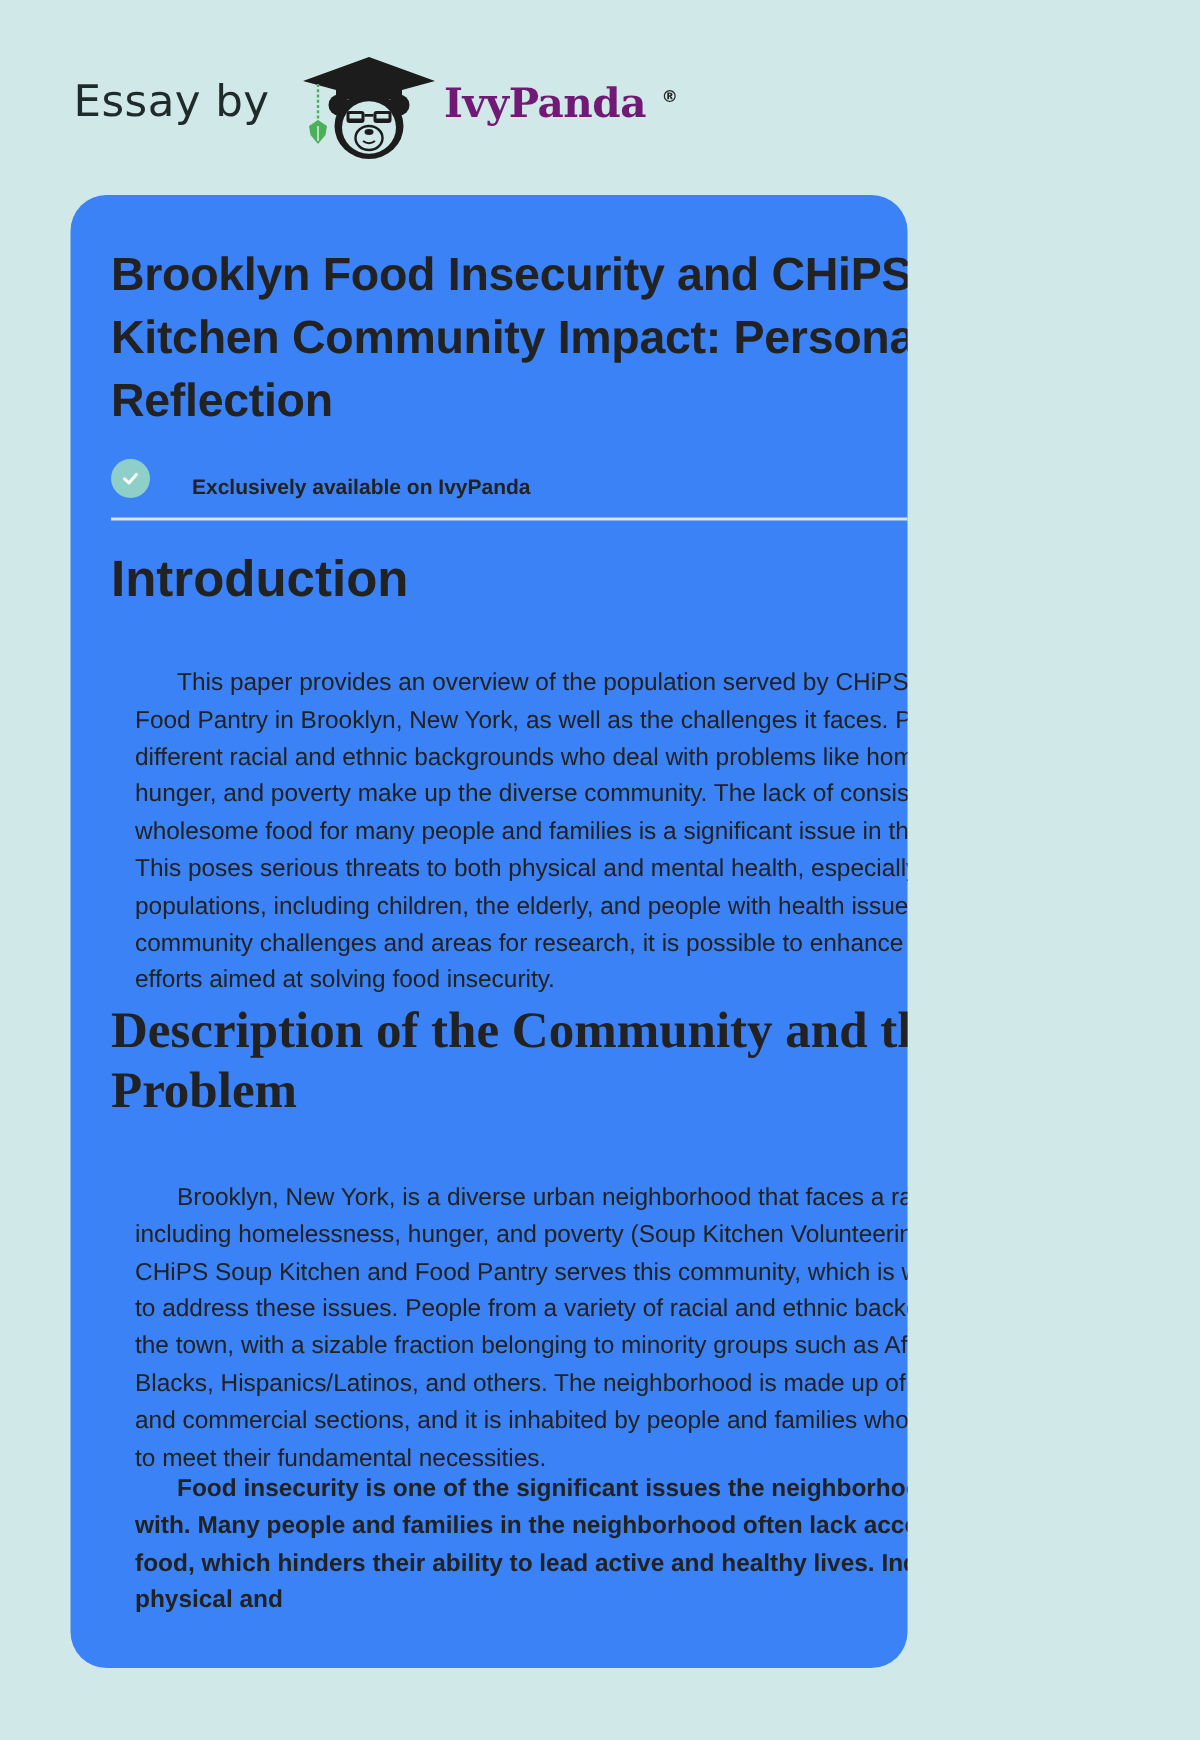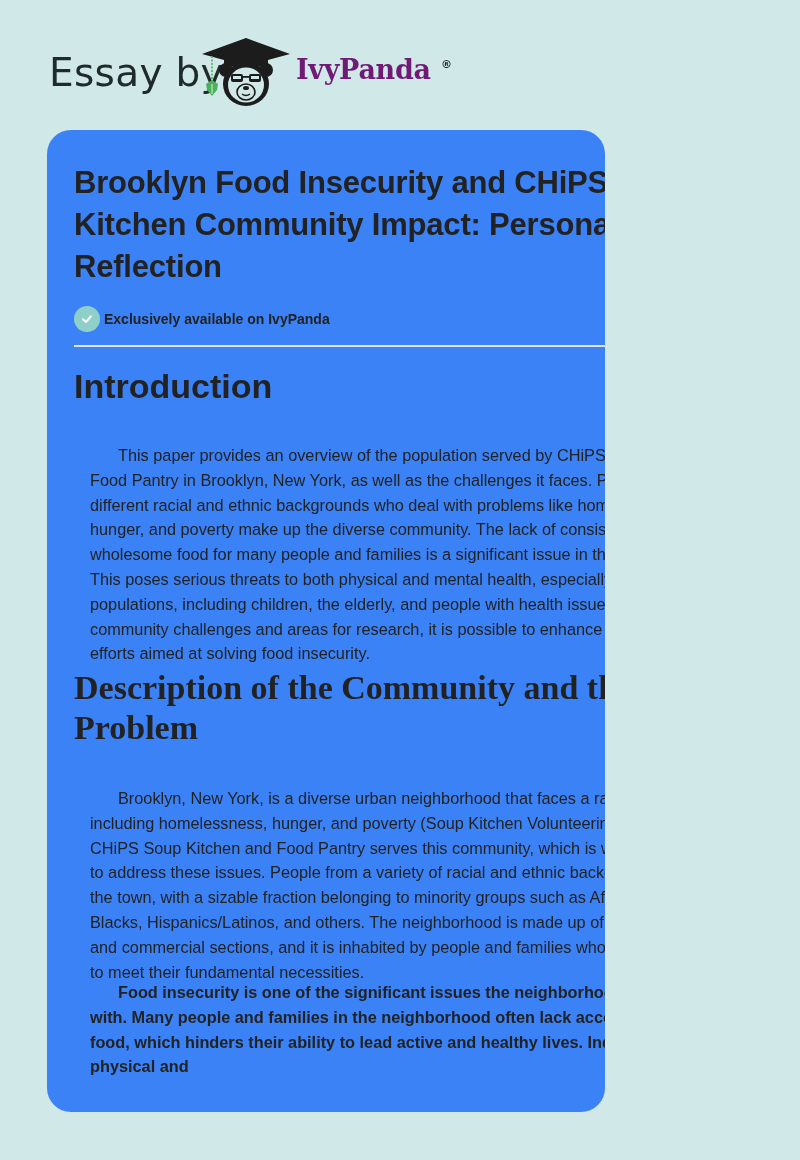--- a/index.html
+++ b/index.html
@@ -13,21 +13,21 @@
     }
     .brand-header {
       position: absolute;
       left: 0; top: 0;
       width: 800px; height: 120px;
     }
     .brand-prefix {
       position: absolute;
       left: 49px; top: 50px;
       font-family: "DejaVu Sans", sans-serif;
-      font-size: 39px;
+      font-size: 29px;
       color: #1f2a2a;
       letter-spacing: 0.3px;
     }
     .brand-logo {
       position: absolute;
       left: 200px; top: 34px;
       width: 92px; height: 76px;
     }
     .brand-name {
       position: absolute;
@@ -68,21 +68,22 @@
       line-height: 42px;
       font-weight: bold;
       color: #222222;
       letter-spacing: -0.2px;
     }
     .exclusive {
       position: absolute;
       left: 0; top: 176px;
       height: 26px;
       display: flex;
-      align-items: center;
+      align-items: flex-end;
+      gap: 24px;
     }
     .check-icon {
       width: 26px; height: 26px;
       border-radius: 50%;
       background: #8fcfc9;
       display: flex; align-items: center; justify-content: center;
       margin-right: 4px;
     }
     .exclusive-label {
       font-size: 14px;

